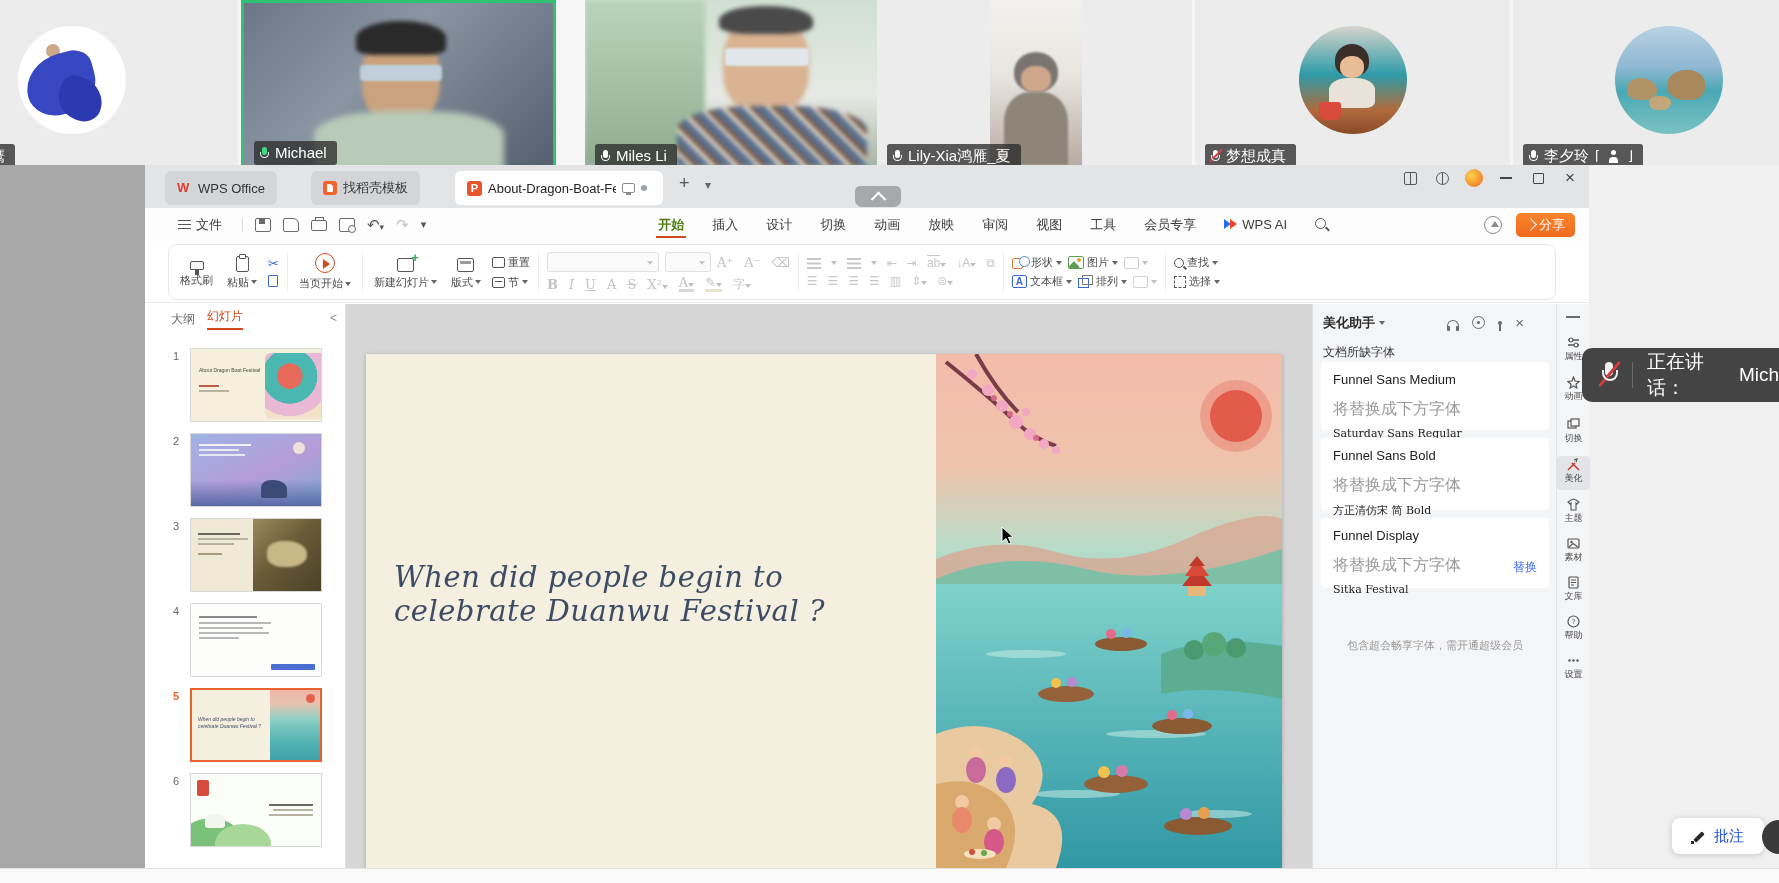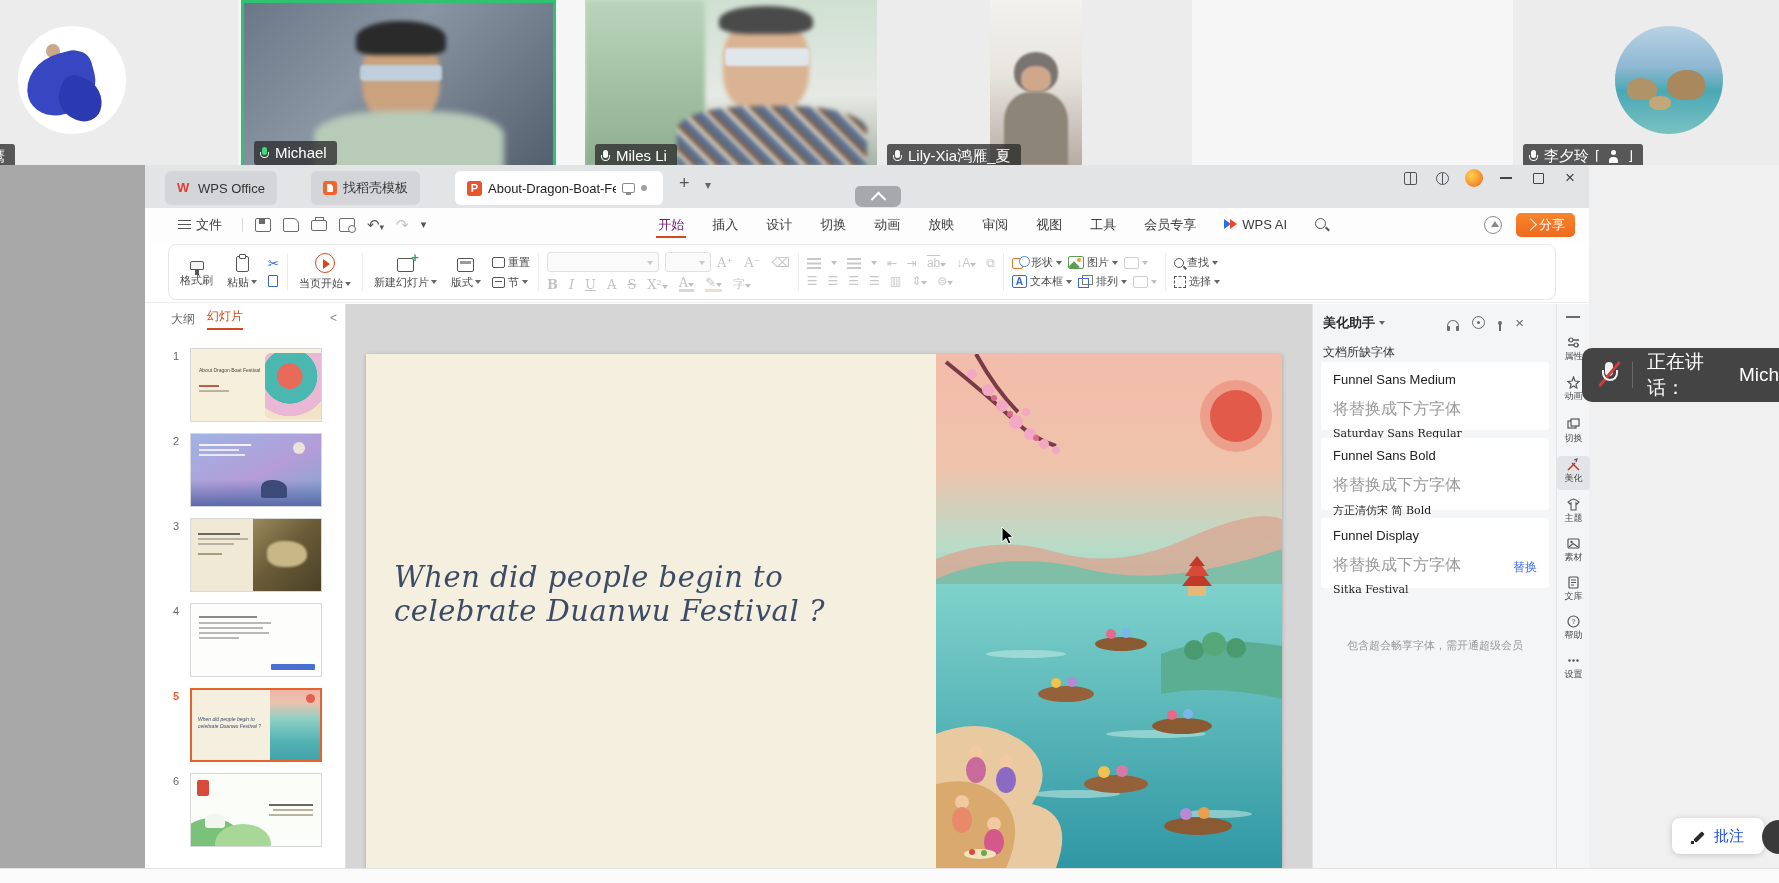--- a/index.html
+++ b/index.html
@@ -75,21 +75,21 @@
   .qicon { width:16px; height:14px; border:1.4px solid #6a6a6a; border-radius:2px; position:relative; }
   .qicon.save::after { content:""; position:absolute; left:3px; top:0; width:6px; height:5px; background:#6a6a6a; }
   .qicon.out { border-radius:2px 6px 2px 2px; }
   .qicon.printer { height:11px; margin-top:2px; }
   .qicon.printer::before { content:""; position:absolute; left:3px; top:-4px; width:7px; height:3px; border:1.4px solid #6a6a6a; border-bottom:none; }
   .qicon.preview::after { content:""; position:absolute; right:-2px; bottom:-2px; width:6px; height:6px; border:1.4px solid #6a6a6a; border-radius:50%; background:#fdfdfd; }
   .undo { font-size:15px; color:#555; font-family:"DejaVu Sans",sans-serif; }
   .undo.disabled { color:#c2c2c2; }
   .menu-tabs { display:flex; gap:0; margin-left:218px; }
   .menu-tab { padding:0 14px; height:33px; line-height:33px; color:#3c3c3c; position:relative; }
-  .menu-tab.active { color:#701a75; font-weight:normal; }
+  .menu-tab.active { color:#4d7c0f; font-weight:bold; }
   .menu-tab.active::after { content:""; position:absolute; left:12px; right:12px; bottom:3px; height:2px; background:#d2491d; }
   .ai-logo { width:14px; height:12px; position:relative; display:inline-block; margin-right:4px; }
   .ai-logo::before { content:""; position:absolute; left:0; top:2px; border-left:7px solid #2a6cf0; border-top:5px solid transparent; border-bottom:5px solid transparent; }
   .ai-logo::after { content:""; position:absolute; left:6px; top:2px; border-left:7px solid #f0432a; border-top:5px solid transparent; border-bottom:5px solid transparent; }
   .lens { width:11px; height:11px; border:1.6px solid #555; border-radius:50%; position:relative; display:inline-block; }
   .lens::after { content:""; position:absolute; left:9px; top:9px; width:5px; height:1.8px; background:#555; transform:rotate(45deg); }
   .menu-right { position:absolute; right:14px; top:43px; height:33px; display:flex; align-items:center; gap:14px; }
   .cloud-up { width:18px; height:18px; border:1.4px solid #8a8a8a; border-radius:50%; position:relative; }
   .cloud-up::after { content:""; position:absolute; left:5.5px; top:4px; border-bottom:6px solid #8a8a8a; border-left:4px solid transparent; border-right:4px solid transparent; }
   .share-btn { height:24px; background:linear-gradient(180deg,#f9842c,#f06a1e); color:#fff; border-radius:5px; font-size:13px;
@@ -259,20 +259,34 @@
       <div style="position:absolute;left:24px;top:52px;width:44px;height:40px;background:#7a7470;border-radius:50% 50% 45% 45%;filter:blur(1px);"></div>
       <div style="position:absolute;left:31px;top:66px;width:30px;height:26px;background:#cfa88c;border-radius:45%;filter:blur(1px);"></div>
       <div style="position:absolute;left:14px;top:92px;width:64px;height:73px;background:#8d8578;border-radius:40% 40% 0 0;filter:blur(1px);"></div>
     </div>
     <div class="name-tag">
       <span class="mic"></span>
       <span>Lily-Xia鸿雁_夏</span>
     </div>
   </div>
 
+  <div class="tile" style="left:1195px;width:315px;">
+    <div class="avatar-circle" style="left:104px;top:26px;width:108px;height:108px;background:linear-gradient(180deg,#d8d4cc 0%,#2e9ba8 45%,#b06a3c 78%,#8a4a28 100%);">
+      <div style="position:absolute;left:36px;top:18px;width:34px;height:32px;background:#3a2e28;border-radius:50% 50% 40% 40%;"></div>
+      <div style="position:absolute;left:41px;top:30px;width:24px;height:22px;background:#e8bc96;border-radius:45%;"></div>
+      <div style="position:absolute;left:30px;top:52px;width:46px;height:30px;background:#e8e2d8;border-radius:40% 40% 20% 20%;"></div>
+      <div style="position:absolute;left:20px;top:76px;width:22px;height:18px;background:#d84a3a;border-radius:3px 3px 6px 6px;"></div>
+    </div>
+    <div class="name-tag">
+      <span class="mic">
+          <span class="slash"></span>
+        </span>
+      <span>梦想成真</span>
+    </div>
+  </div>
 
   <div class="tile" style="left:1513px;width:266px;">
     <div class="avatar-circle" style="left:102px;top:26px;width:108px;height:108px;background:linear-gradient(180deg,#b8d2e4 0%,#8fb8d2 38%,#4aa8b4 60%,#7ac2c2 100%);">
       <div style="position:absolute;left:12px;top:52px;width:30px;height:22px;background:#b09468;border-radius:45% 55% 40% 40%;"></div>
       <div style="position:absolute;left:52px;top:44px;width:38px;height:30px;background:#a8885c;border-radius:50% 45% 40% 45%;"></div>
       <div style="position:absolute;left:34px;top:70px;width:22px;height:14px;background:#c2a878;border-radius:45%;"></div>
     </div>
     <div class="name-tag">
       <span class="mic"></span>
       <span>李夕玲</span>

